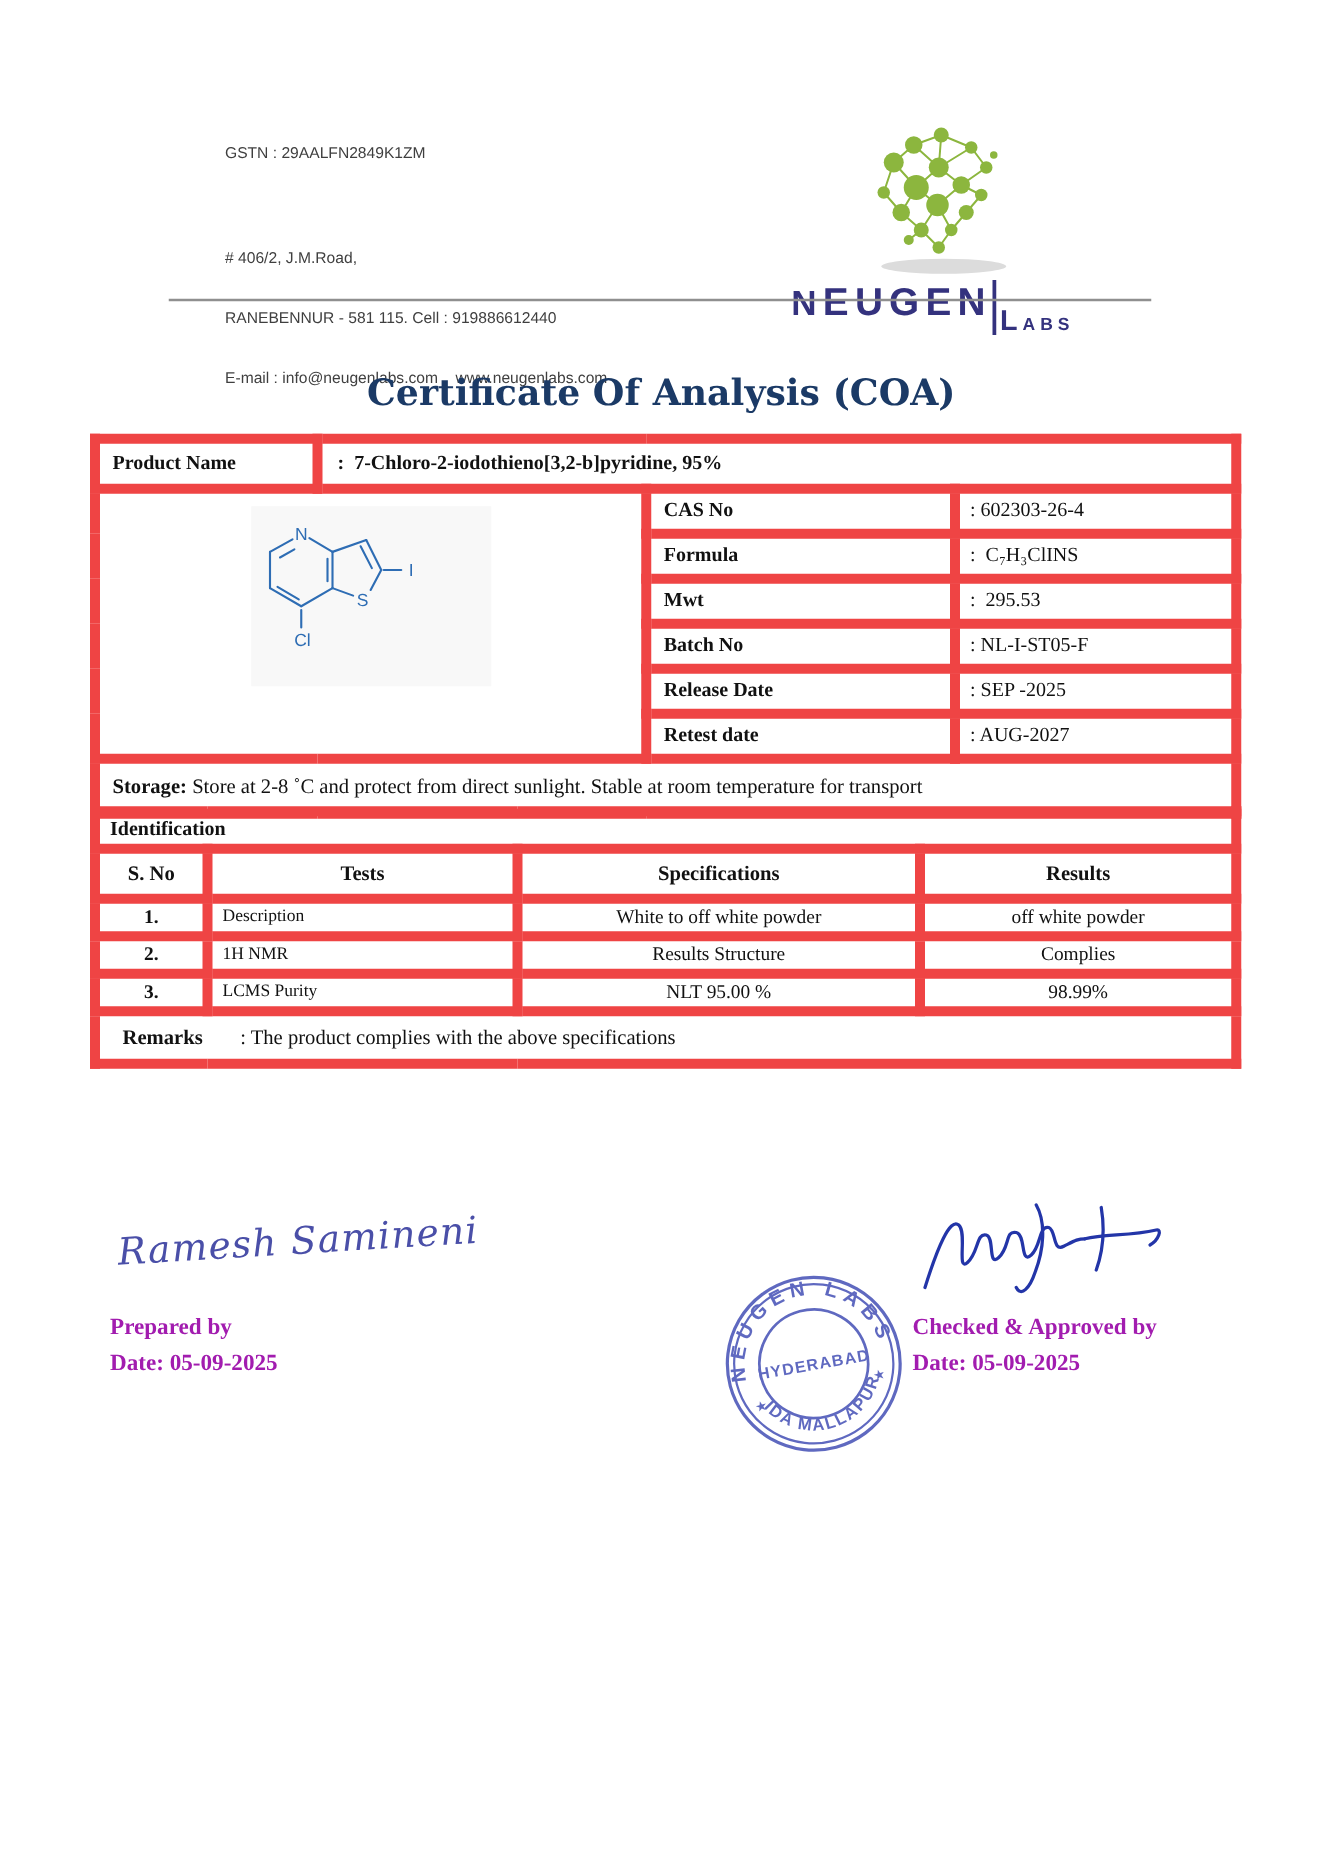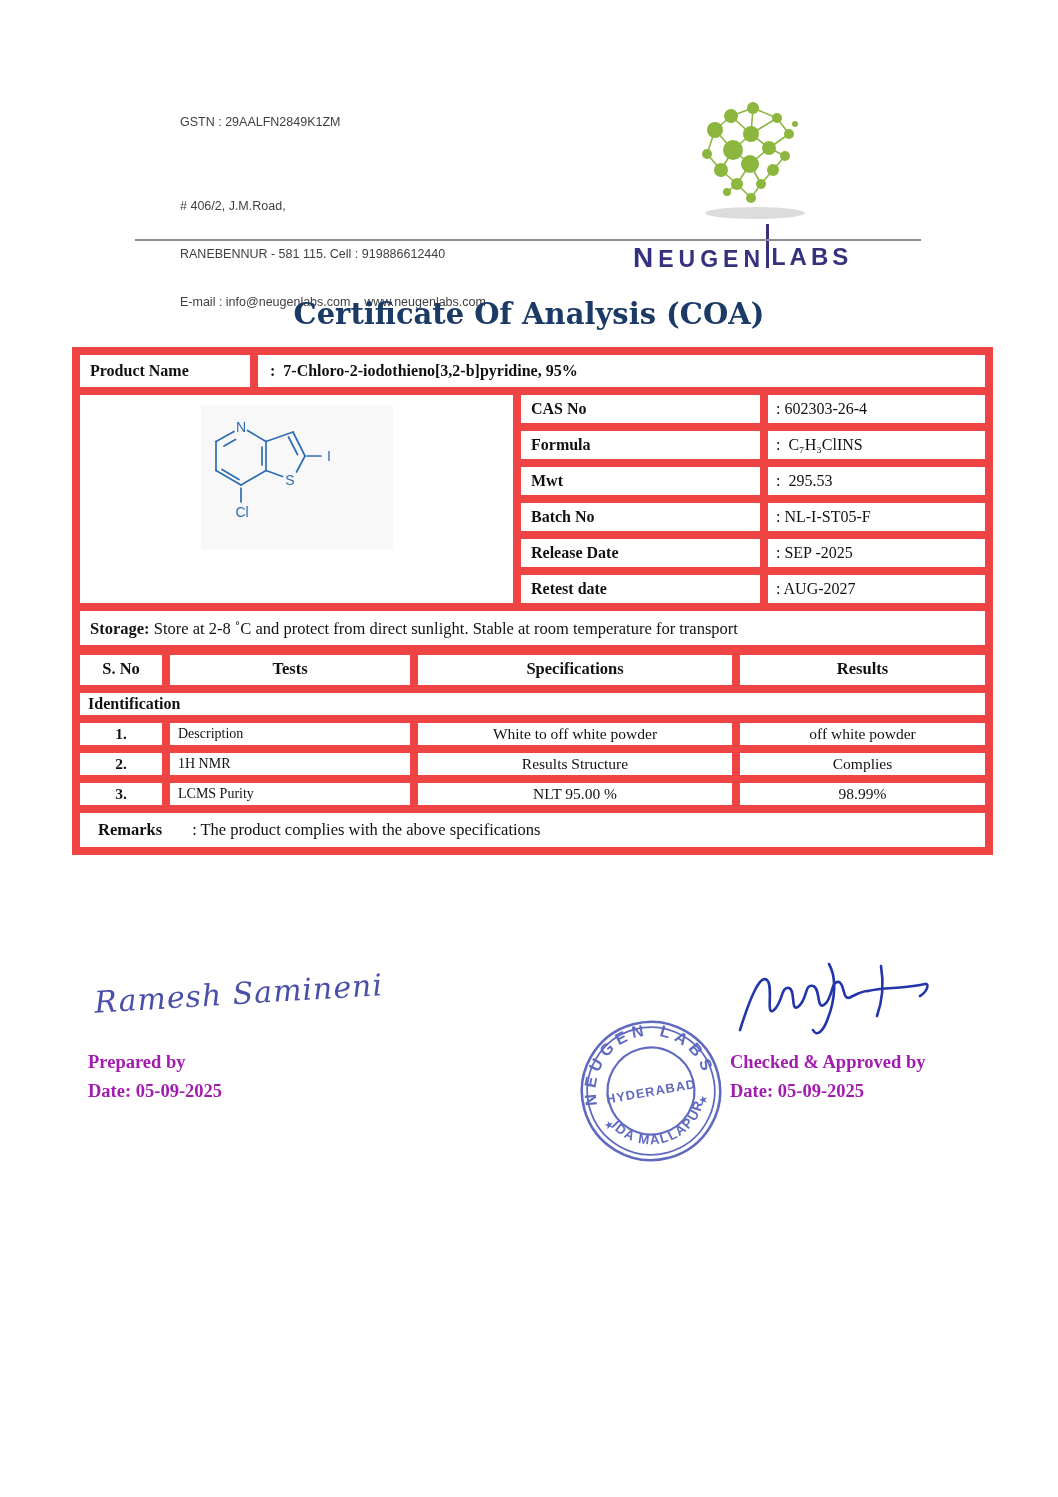--- a/index.html
+++ b/index.html
@@ -13,24 +13,24 @@
   
   .gstn { position:absolute; left:180px; top:115px;
     font-family:"Liberation Sans", sans-serif; font-size:12.5px; color:#3f3f3f; }
   .address { position:absolute; left:180px; top:166px;
     font-family:"Liberation Sans", sans-serif; font-size:12.5px; color:#3f3f3f;
     line-height:16px; white-space:pre; }
   .logo { position:absolute; left:633px; top:94px; width:250px; }
   .logo-sphere { display:block; margin-left:58px; }
   .logo-text { display:flex; align-items:flex-start; margin-top:2px;
     font-family:"Liberation Sans", sans-serif; font-weight:bold; color:#34327e; }
-  .logo-w1 { display:inline-block; font-size:23px; letter-spacing:5px; margin-top:18px; }
+  .logo-w1 { display:inline-block; font-size:31px; letter-spacing:5px; margin-top:0; }
   .logo-w1::first-letter { font-size:28px; }
   .logo-bar { width:2.5px; height:44px; background:#34327e; margin:0 3px 0 1px; }
-  .logo-w2 { display:inline-block; font-size:24px; letter-spacing:4px; margin-top:19px; }
+  .logo-w2 { display:inline-block; font-size:14px; letter-spacing:4px; margin-top:19px; }
   .logo-w2::first-letter { font-size:23px; }
   .header-rule { position:absolute; left:135px; top:239px; width:786px; height:1.5px;
     background:#8f8f8f; }
   
   .title { position:absolute; left:0; top:297px; width:100%; text-align:center;
     font-family:"DejaVu Serif", serif; font-weight:bold; font-size:29px; color:#1b3a66; }
   
   table { border-collapse:collapse; table-layout:fixed; }
   .t1 { position:absolute; left:72px; top:347px; width:913px; }
   .t2 { position:absolute; left:72px; top:645px; width:913px; }
@@ -188,28 +188,28 @@
     </table>
 
   <table class="t2">
     <colgroup>
         <col style="width:90px">
         <col style="width:248px">
         <col style="width:322px">
         <col style="width:253px">
       </colgroup>
     <tbody>
-        <tr style="height:40px">
+        <tr style="height:23px">
+      <td class="sec-cell" colspan="4">Identification</td>
+    </tr>
+    <tr style="height:40px">
       <td class="th-cell">S. No</td>
       <td class="th-cell">Tests</td>
       <td class="th-cell">Specifications</td>
       <td class="th-cell">Results</td>
-    </tr>
-    <tr style="height:23px">
-      <td class="sec-cell" colspan="4">Identification</td>
     </tr>
     <tr style="height:24px">
       <td class="sno-cell">1.</td>
       <td class="test-cell">Description</td>
       <td class="ctr-cell">White to off white powder</td>
       <td class="ctr-cell">off white powder</td>
     </tr>
     <tr style="height:24px">
       <td class="sno-cell">2.</td>
       <td class="test-cell">1H NMR</td>

